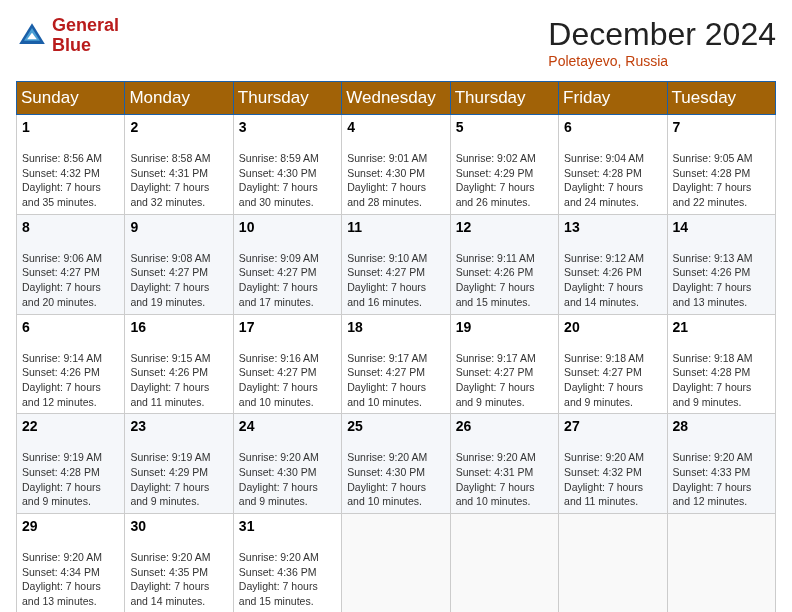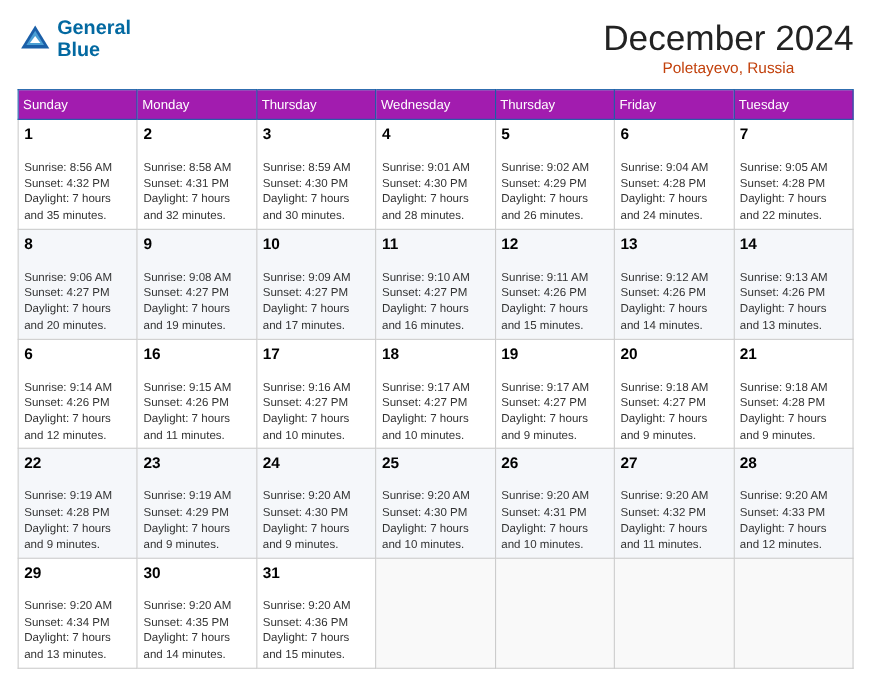--- a/index.html
+++ b/index.html
@@ -19,46 +19,46 @@
     .logo {
       display: flex;
       align-items: center;
       gap: 4px;
     }
     .logo-text {
       font-size: 18px;
       font-weight: bold;
       line-height: 1.1;
     }
-    .logo-text span { color: #0369a1; }
+    .logo-text span { color: #b91c1c; }
     .logo-icon {
       width: 32px;
       height: 32px;
     }
-    .title-block { text-align: center; }
+    .title-block { text-align: left; }
     .month-title {
       font-size: 32px;
       font-weight: 300;
       color: #222;
     }
     .location {
       font-size: 14px;
       color: #c2410c;
     }
     .calendar {
       width: 100%;
       border-collapse: collapse;
       font-size: 11px;
     }
     .calendar th {
-      background: #a21caf;
+      background: #a16207;
       color: #fff;
       padding: 6px 4px;
       text-align: left;
-      font-size: 12px;
+      font-size: 17px;
       font-weight: normal;
       border: 1px solid #1a5fa8;
     }
     .calendar td {
       border: 1px solid #ccc;
       vertical-align: top;
       padding: 4px 5px;
       width: 108px;
       min-height: 80px;
       background: #fff;

